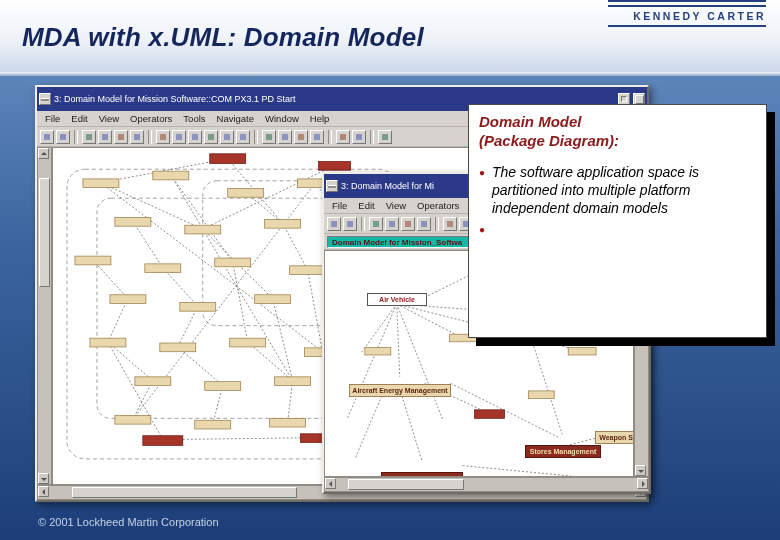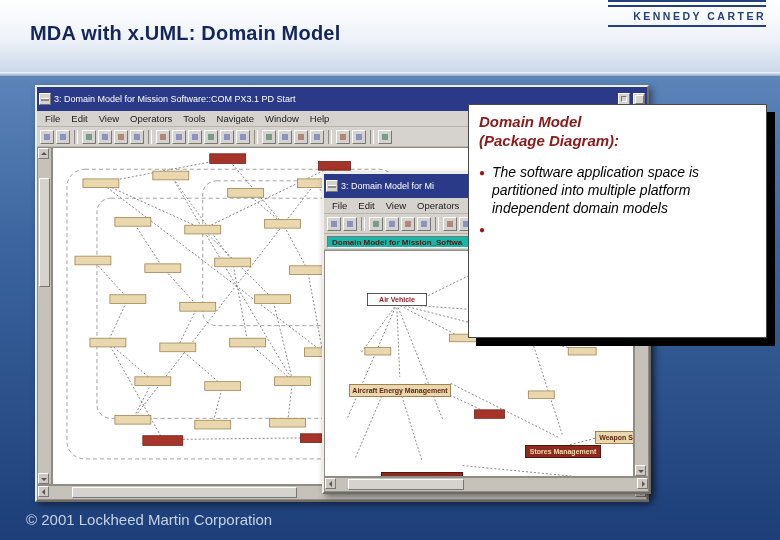--- a/index.html
+++ b/index.html
@@ -5,22 +5,22 @@
   html,body{margin:0;padding:0;background:#ffffff;}
   .slide{position:relative;width:780px;height:540px;overflow:hidden;
          font-family:"Liberation Sans",sans-serif;
          background:linear-gradient(180deg,#6b93c6 0%,#3c659f 45%,#1d3e78 100%);}
 
   
   .topband{position:absolute;top:0;left:0;right:0;height:72px;
            background:linear-gradient(180deg,#ffffff 0%,#eef2f8 55%,#ccd8ea 100%);}
   .band-sep{position:absolute;top:72px;left:0;right:0;height:4px;
             background:linear-gradient(180deg,#f8fafc,#93a9c8);}
-  .slide-title{position:absolute;left:30px;top:22px;font-size:20px;font-weight:bold;
-               color:#14265c;letter-spacing:.2px;}
+  .slide-title{position:absolute;left:22px;top:22px;font-size:26px;font-weight:bold;
+               font-style:italic;color:#14265c;letter-spacing:.2px;}
   .kc-logo{position:absolute;right:14px;top:0;width:158px;text-align:right;}
   .kc-line{height:2px;background:#24407e;margin-bottom:3px;}
   .kc-text{font-size:10.5px;font-weight:bold;letter-spacing:2.5px;color:#24407e;
            white-space:nowrap;margin:2px 0 3px 0;}
 
   
   .xwin{position:absolute;display:flex;flex-direction:column;background:#d6d3ce;
         border:2px solid;border-color:#f0ede7 #6f6c66 #6f6c66 #f0ede7;
         box-shadow:3px 3px 7px rgba(0,0,0,.45);}
   .titlebar{height:16px;flex:0 0 16px;background:#2b3a88;color:#fff;display:flex;
@@ -81,21 +81,21 @@
   
   .callout{position:absolute;left:468px;top:104px;width:299px;height:234px;z-index:3;
            background:#ffffff;border:1px solid #4a4a4a;box-shadow:8px 8px 0 #000;
            padding:8px 10px;box-sizing:border-box;font-style:italic;}
   .callout-heading{font-size:15px;font-weight:bold;color:#8b1a1a;line-height:1.25;}
   .callout-bullets{margin-top:12px;}
   .bullet{display:flex;margin-bottom:2px;}
   .bullet .dot{flex:0 0 13px;color:#a01818;font-size:10px;line-height:19px;}
   .bullet .btext{font-size:14px;color:#000;line-height:1.32;max-width:248px;}
 
-  .footer{position:absolute;left:26px;bottom:12px;font-size:15px;color:#c4d2e6;z-index:4;}
+  .footer{position:absolute;left:38px;bottom:12px;font-size:11px;color:#c4d2e6;z-index:4;}
 </style>
 </head>
 <body>
 
 <div class="slide">
 
   <div class="topband"></div>
   <div class="band-sep"></div>
   <div class="slide-title">MDA with x.UML: Domain Model</div>
   <div class="kc-logo">

